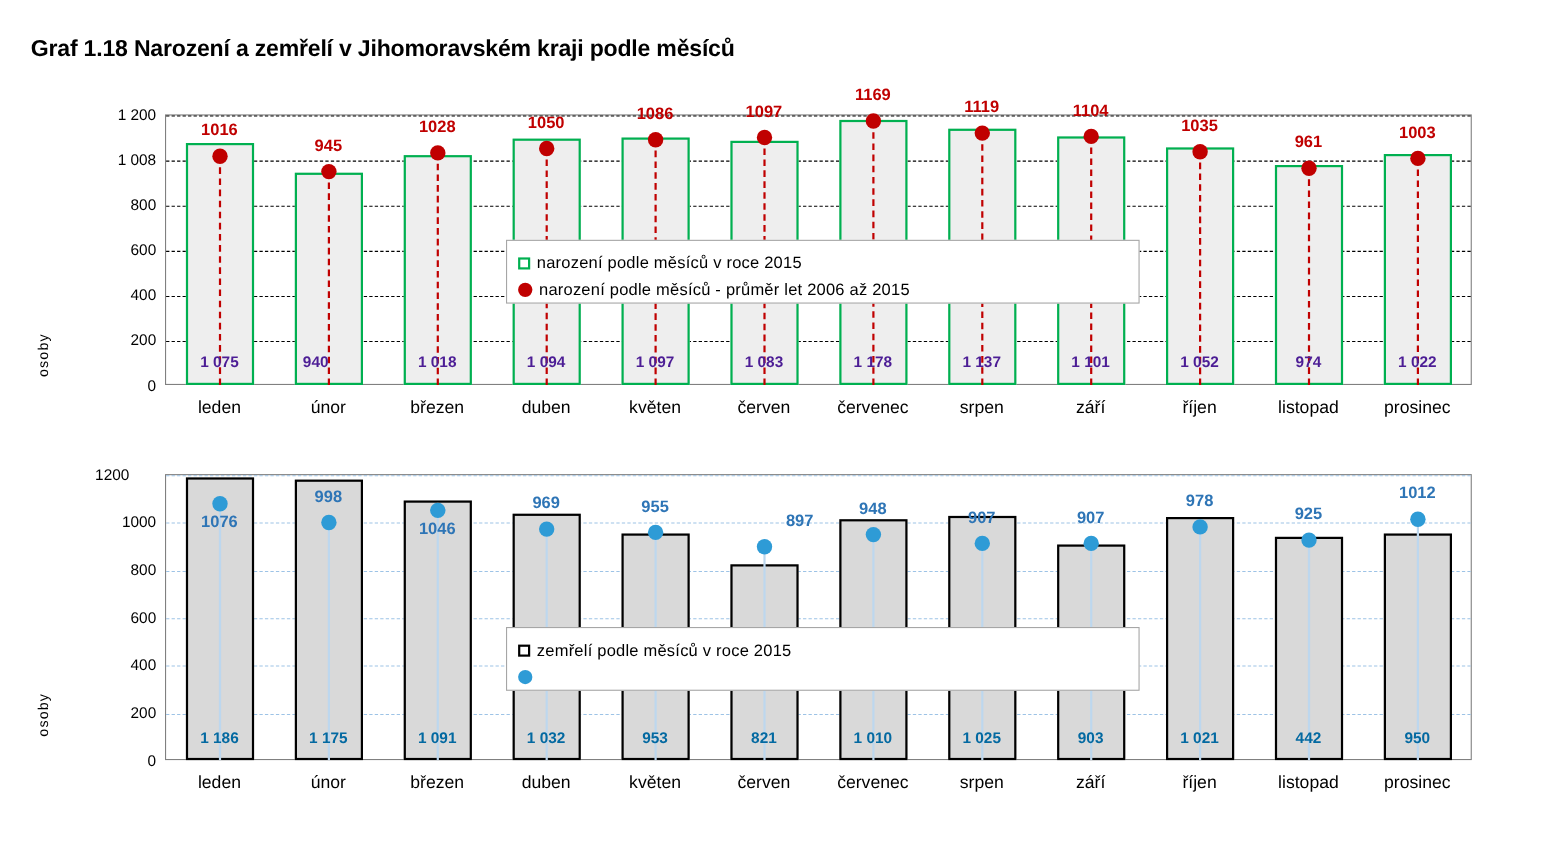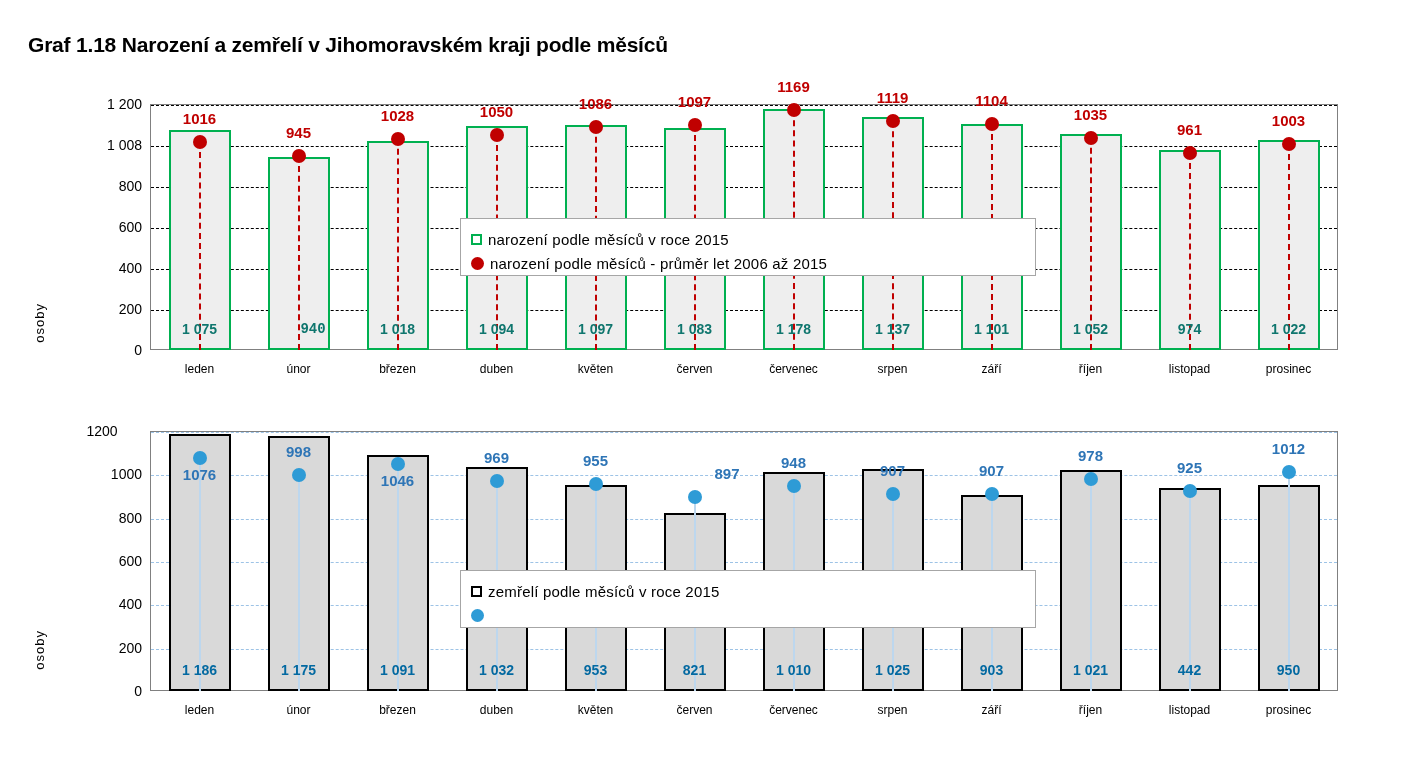--- a/index.html
+++ b/index.html
@@ -65,21 +65,21 @@
     position: absolute;
     right: 0;
     font-size: 14px;
     text-align: right;
     transform: translateY(-50%);
     white-space: nowrap;
   }
 
   .xtick-label {
     position: absolute;
-    font-size: 12px;
+    font-size: 16px;
     text-align: center;
     white-space: nowrap;
   }
 
   .bar {
     position: absolute;
     box-sizing: border-box;
   }
   .bar.births {
     background: #eeeeee;
@@ -90,21 +90,21 @@
     border: 2px solid #000000;
   }
 
   .bar-value {
     position: absolute;
     font-size: 14px;
     font-weight: bold;
     text-align: center;
     white-space: nowrap;
   }
-  .bar-value.births { color: #0f766e; }
+  .bar-value.births { color: #4c1d95; }
   .bar-value.deaths { color: #0369a1; }
 
   .stem {
     position: absolute;
     width: 2px;
   }
   .stem.births { border-left: 2px dashed #c00000; }
   .stem.deaths { background: #bdd7ee; }
 
   .dot {
@@ -193,21 +193,21 @@
       <div class="bar births" style="left: 168.5px; width: 62px; top: 41.625px; height: 220.375px;"></div>
       <div class="stem births" style="left: 198.5px; top: 53.72px; height: 208.28px;"></div>
       <div class="dot births" style="left: 192.5px; top: 46.72px;"></div>
       <div class="avg-value births" style="width: 80px; left: 159.5px; top: 21.72px;">1016</div>
       <div class="bar-value births" style="width: 90px; left: 154.5px; top: 233px;">1 075</div>
       <div class="xtick-label" style="width: 120px; left: 139.5px; top: 274px;">leden</div>
       <div class="bar births" style="left: 267.5px; width: 62px; top: 69.3px; height: 192.7px;"></div>
       <div class="stem births" style="left: 297.5px; top: 68.275px; height: 193.725px;"></div>
       <div class="dot births" style="left: 291.5px; top: 61.275px;"></div>
       <div class="avg-value births" style="width: 80px; left: 258.5px; top: 36.275px;">945</div>
-      <div class="bar-value births" style="width: 90px; left: 268px; top: 233px; font-family: Liberation Mono, monospace;">940</div>
+      <div class="bar-value births" style="width: 90px; left: 242px; top: 233px;">940</div>
       <div class="xtick-label" style="width: 120px; left: 238.5px; top: 274px;">únor</div>
       <div class="bar births" style="left: 366.5px; width: 62px; top: 53.31px; height: 208.69px;"></div>
       <div class="stem births" style="left: 396.5px; top: 51.26px; height: 210.74px;"></div>
       <div class="dot births" style="left: 390.5px; top: 44.26px;"></div>
       <div class="avg-value births" style="width: 80px; left: 357.5px; top: 19.26px;">1028</div>
       <div class="bar-value births" style="width: 90px; left: 352.5px; top: 233px;">1 018</div>
       <div class="xtick-label" style="width: 120px; left: 337.5px; top: 274px;">březen</div>
       <div class="bar births" style="left: 465.5px; width: 62px; top: 37.73px; height: 224.27px;"></div>
       <div class="stem births" style="left: 495.5px; top: 46.75px; height: 215.25px;"></div>
       <div class="dot births" style="left: 489.5px; top: 39.75px;"></div>

